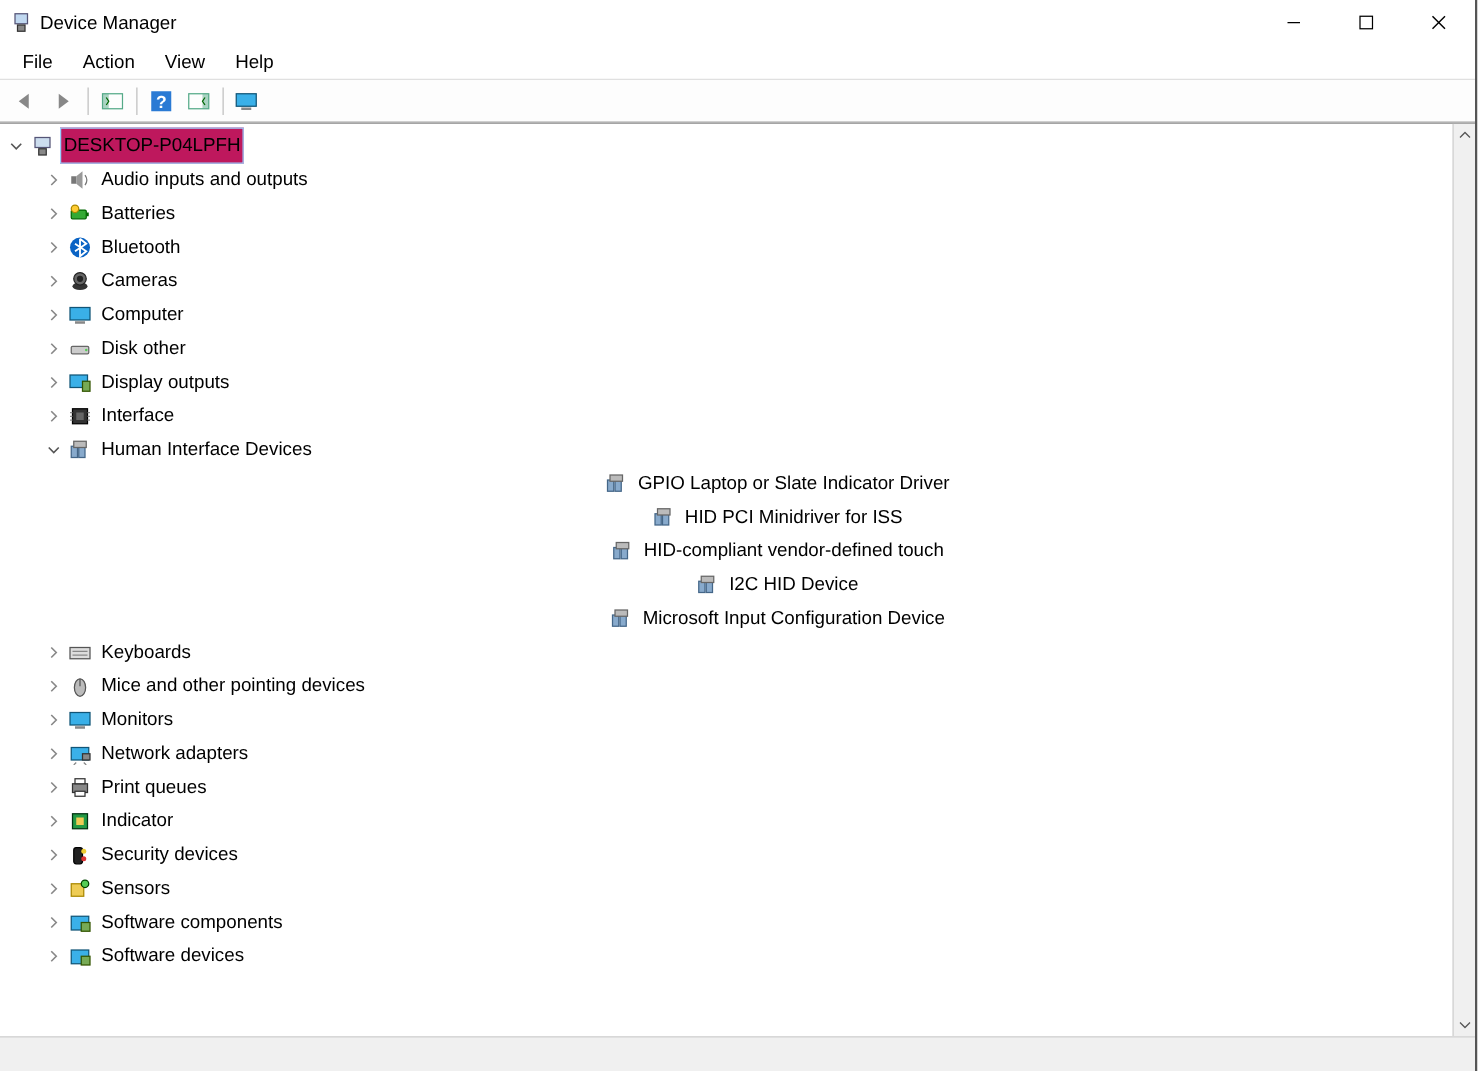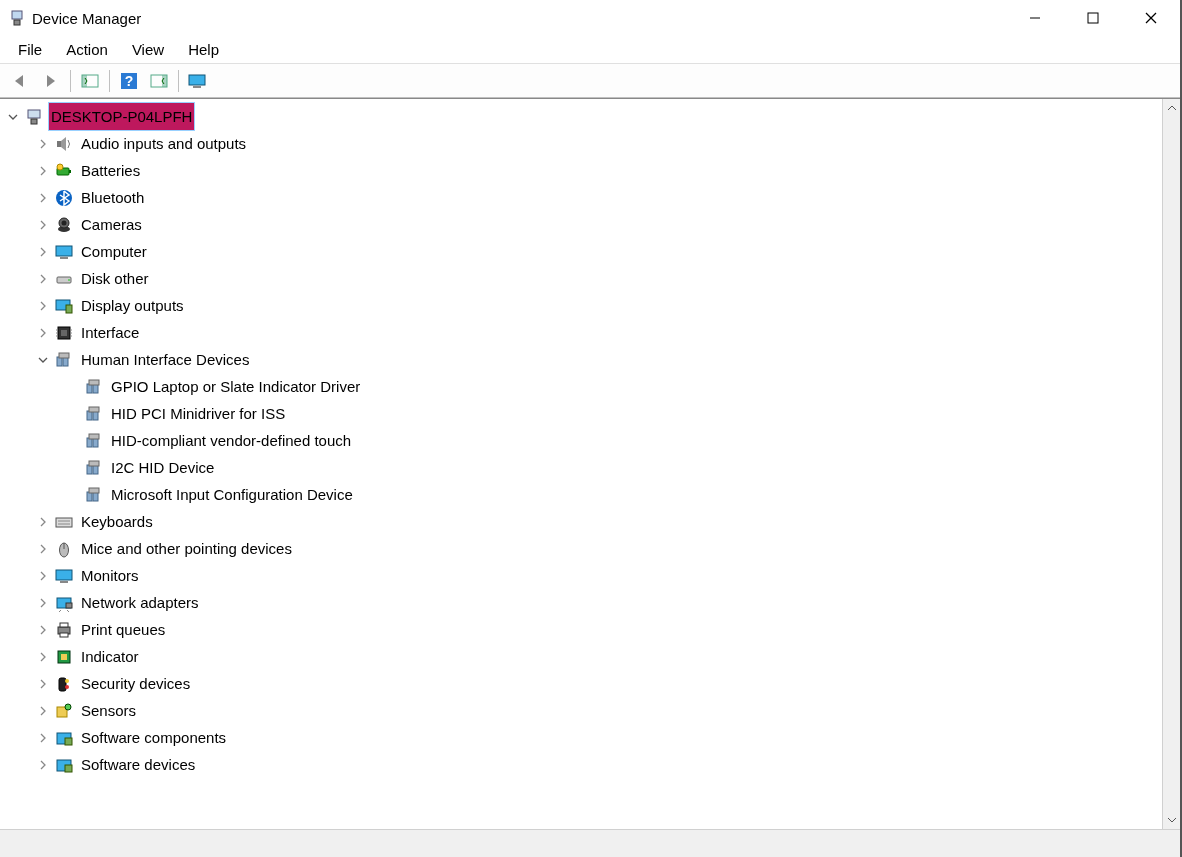--- a/index.html
+++ b/index.html
@@ -100,21 +100,21 @@
     display:flex;align-items:center;justify-content:center;
     margin-right:4px;
   }
   .node-label.selected {
     background:#be185d;
     border:1px solid #99d1ff;
     padding:0 2px;
   }
   .node-label { padding:0 3px; }
   .indent-1 { padding-left: 30px; }
-  .indent-2 { padding-left: 60px; }
+  .indent-2 { padding-left: 60px; justify-content: center; }
   .scrollbar {
     width:18px;
     background:#f0f0f0;
     border-left:1px solid #d0d0d0;
     position:relative;
   }
   .scroll-arrow {
     width:18px;height:18px;
     display:flex;align-items:center;justify-content:center;
     color:#555;

